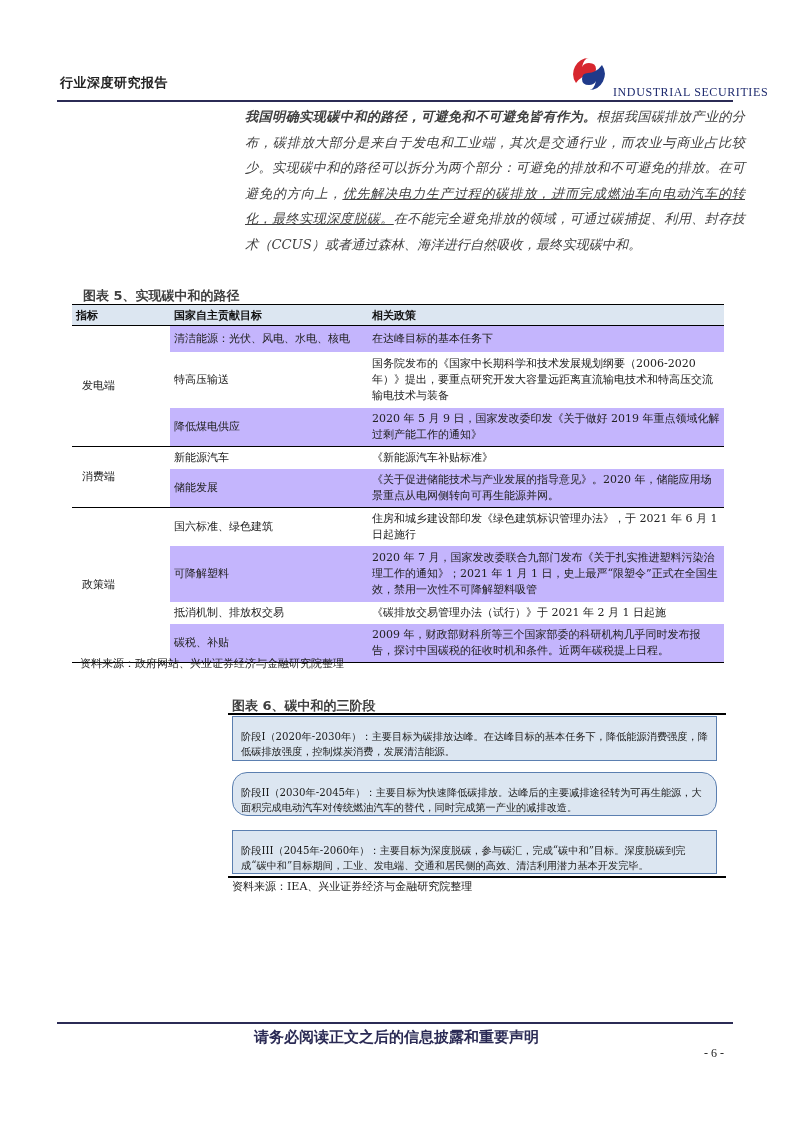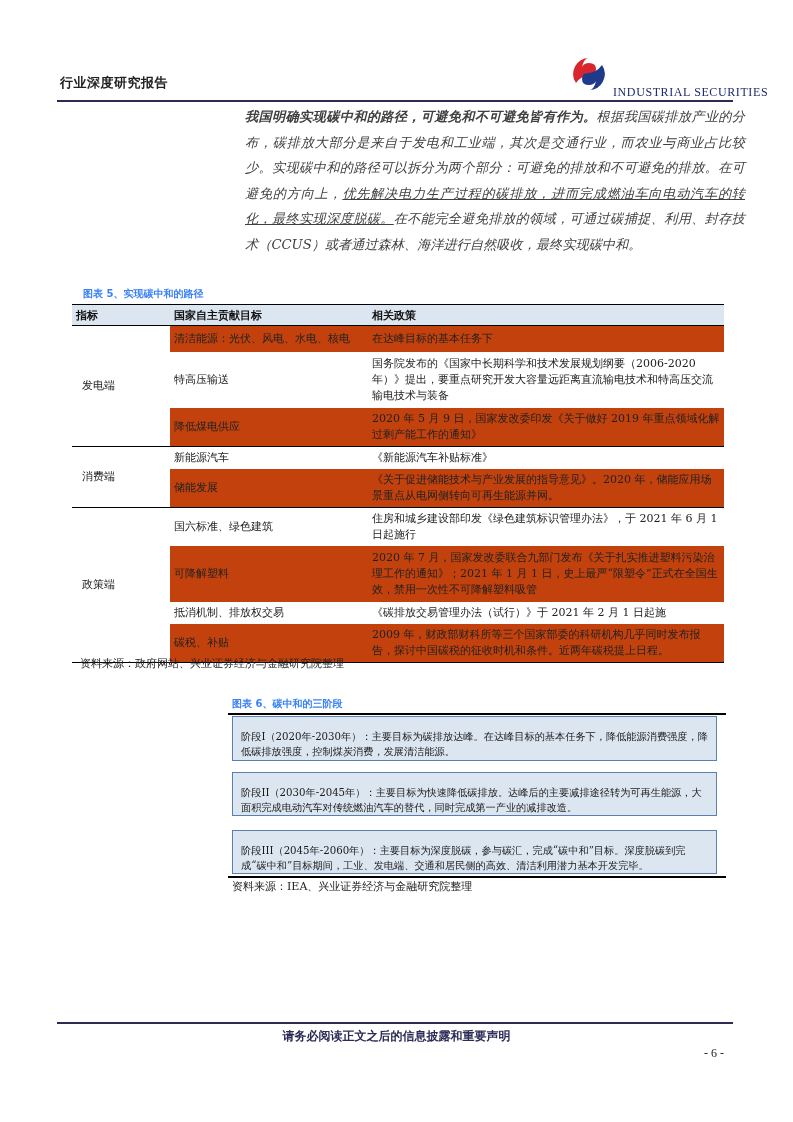--- a/index.html
+++ b/index.html
@@ -13,45 +13,45 @@
              font-family: "DejaVu Serif", serif; color: #1e2a6e; letter-spacing: 2px; white-space: nowrap; }
   .logo-en { position: absolute; left: 43px; top: 32px; font-size: 12px; color: #1e2a6e;
              font-family: Liberation Serif, serif; letter-spacing: 0.6px; white-space: nowrap; }
   .header-rule { position: absolute; left: 57px; top: 100px; width: 676px; height: 2px; background: #2b2b55; }
 
   .para { position: absolute; left: 245px; top: 104px; width: 500px; font-size: 13.2px; line-height: 25.5px;
           text-align: justify; color: #404040; font-style: italic; }
   .para b { font-weight: bold; }
   .para u { text-decoration: underline; }
 
-  .fig-title { position: absolute; font-size: 10px; font-weight: bold; font-family: "DejaVu Sans", sans-serif; color: #3b82f6; }
+  .fig-title { position: absolute; font-size: 13px; font-weight: bold; font-family: "DejaVu Sans", sans-serif; color: #404040; }
   #fig5-title { left: 83px; top: 287px; }
   .tbl { position: absolute; left: 72px; top: 304px; width: 652px; border-collapse: collapse; font-size: 11px; }
   .tbl th { background: #dce6f1; text-align: left; font-weight: bold; font-family: "DejaVu Sans", sans-serif;
             font-size: 11px; height: 20px; padding: 0 4px; border-top: 1.5px solid #000; border-bottom: 1.5px solid #000; }
   .tbl td { padding: 2px 4px; line-height: 16px; vertical-align: middle; color: #222; }
   .tbl td.group { width: 84px; padding-left: 10px; background: #fff; }
   .tbl td.target { width: 190px; }
-  .tbl tr.grey td.target, .tbl tr.grey td.policy { background: #c2410c; }
+  .tbl tr.grey td.target, .tbl tr.grey td.policy { background: #c4b5fd; }
   .tbl tr.group-end td { border-bottom: 1.5px solid #000; }
   .source { position: absolute; font-size: 11px; color: #222; }
   #fig5-source { left: 80px; top: 656px; }
 
   #fig6-title { left: 232px; top: 697px; }
   .fig6-rule { position: absolute; left: 228px; top: 713px; width: 498px; height: 1.5px; background: #000; }
   .stage { position: absolute; left: 232px; width: 485px; background: #dce6f1; border: 1.5px solid #5b7fb0;
            box-sizing: border-box; padding: 12px 8px; font-size: 10.2px; line-height: 15px; color: #1a1a1a; }
   #stage1 { top: 716px; height: 45px; }
-  #stage2 { top: 772px; height: 44px; }
+  #stage2 { top: 772px; height: 44px; border-radius: 15px; }
   #stage3 { top: 830px; height: 44px; }
   .fig6-rule2 { position: absolute; left: 228px; top: 876px; width: 498px; height: 1.5px; background: #000; }
   #fig6-source { left: 232px; top: 879px; }
 
   .footer-rule { position: absolute; left: 57px; top: 1022px; width: 676px; height: 2px; background: #2b2b55; }
-  .footer-note { position: absolute; left: 0; width: 793px; top: 1028px; text-align: center; font-size: 12px;
+  .footer-note { position: absolute; left: 0; width: 793px; top: 1028px; text-align: center; font-size: 15px;
                  font-weight: bold; font-family: "DejaVu Sans", sans-serif; color: #2b2b55; }
   .page-num { position: absolute; left: 704px; top: 1046px; font-size: 12px; font-family: "Liberation Serif", serif; color: #222; }
 </style>
 </head>
 <body>
 
 <div class="header-title">行业深度研究报告</div>
 
 <div class="logo">
   <svg class="logo-mark" viewBox="0 0 34 34">

